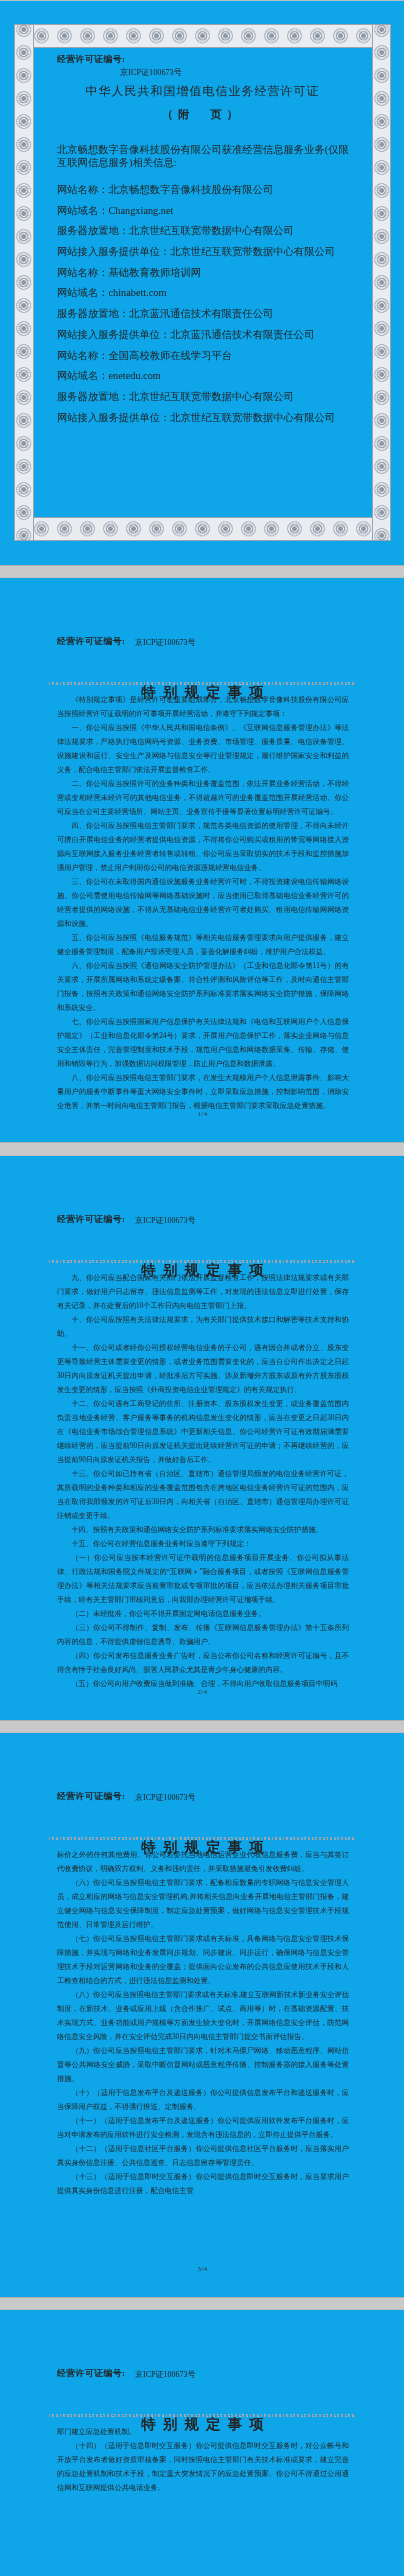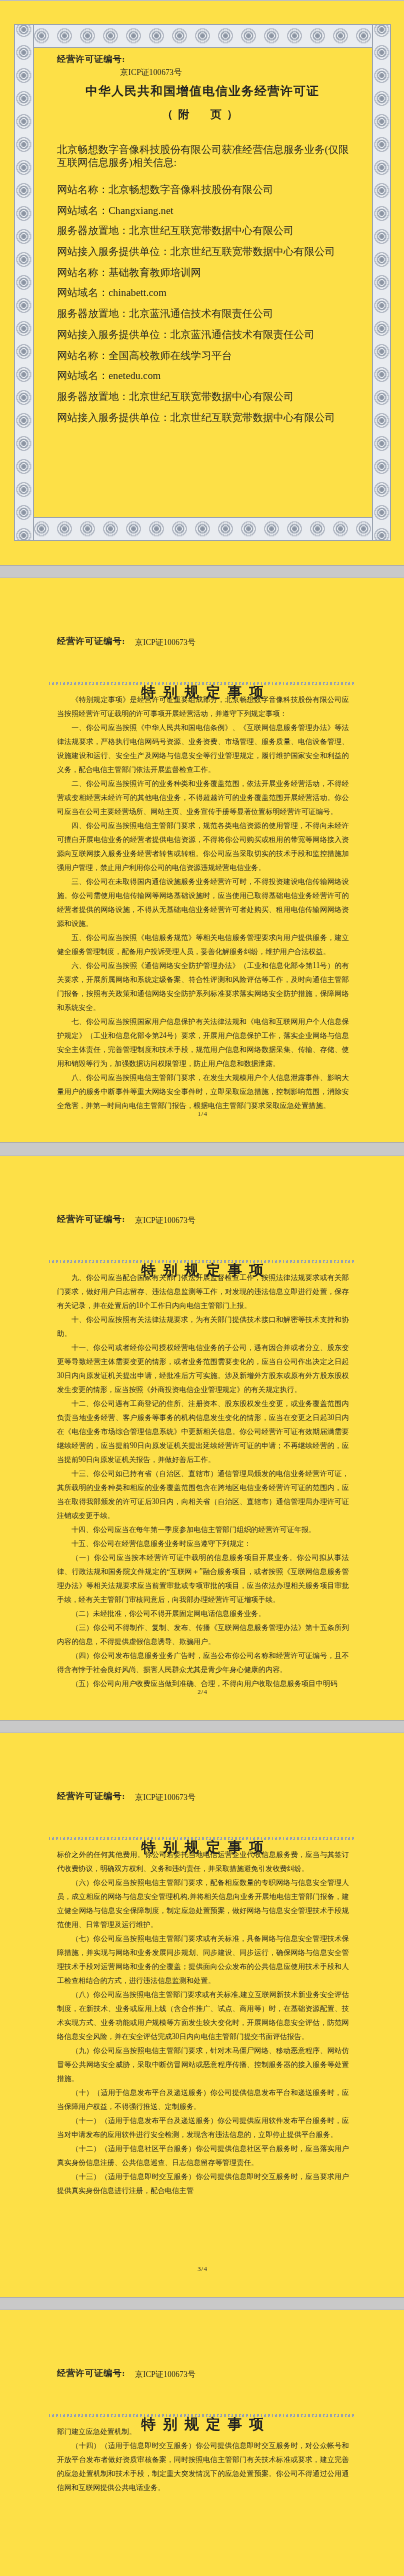--- a/index.html
+++ b/index.html
@@ -7,21 +7,21 @@
     width:405px;
     background:#c9c9c9;
     font-family:"Liberation Serif","DejaVu Serif",serif;
     color:#232323;
   }
   .stack{display:flex;flex-direction:column;gap:11.3px;width:405px;}
   .page{
     position:relative;
     box-sizing:border-box;
     height:566px;
-    background:#fde047;
+    background:#0ea5e9;
     border-top:0.5px solid #bfbfbf;
     border-bottom:0.5px solid #aeaeae;
     overflow:hidden;
   }
   .page:last-child{height:565px;}
 
   
   .orn{
     position:absolute;
     background-color:#e9ecf0;
@@ -33,21 +33,21 @@
     background-position:center;
     border:0.5px solid #9aa3b0;
   }
   .orn-top{left:14px;right:14px;top:23px;height:21.6px;}
   .orn-bottom{left:14px;right:14px;bottom:24px;height:21.6px;}
   .orn-left{left:14px;width:17.5px;top:23px;bottom:24px;}
   .orn-right{right:14px;width:17.5px;top:23px;bottom:24px;}
 
   .p1-header{position:absolute;top:53px;left:57px;font-size:8.8px;font-weight:bold;letter-spacing:0.5px;}
   .p1-number{position:absolute;top:66px;left:120px;font-size:8.2px;}
-  .p1-title{position:absolute;top:82px;left:0;right:0;text-align:center;font-size:12px;font-weight:bold;letter-spacing:1px;}
+  .p1-title{position:absolute;top:82px;left:0;right:0;text-align:center;font-size:12px;font-weight:normal;letter-spacing:1px;}
   .p1-subtitle{position:absolute;top:106px;left:0;right:0;text-align:center;font-size:11px;font-weight:bold;letter-spacing:5.2px;}
   .p1-body{position:absolute;top:142px;left:57px;width:292px;font-size:10.3px;}
   .p1-body .intro{margin:0 0 14px;line-height:13px;}
   .p1-body .line{margin:0 0 6.7px;line-height:14px;}
 
   
   .sp-header-label{position:absolute;top:58px;left:57px;font-size:8.8px;font-weight:bold;letter-spacing:0.5px;}
   .sp-header-number{position:absolute;top:59px;left:135px;font-size:8px;}
   .sp-title{position:absolute;top:77px;left:0;right:0;text-align:center;font-size:14.4px;font-weight:bold;letter-spacing:7.2px;text-indent:7.2px;margin-top:28px;}
   .sp-rule{
@@ -122,21 +122,21 @@
     <div class="sp-header-number">京ICP证100673号</div>
     <div class="sp-title">特别规定事项</div>
     <div class="sp-rule"></div>
     <div class="sp-body">
 
     <p>九、你公司应当配合国家有关部门依法开展监督检查工作，按照法律法规要求或有关部门要求，做好用户日志留存、违法信息监测等工作，对发现的违法信息立即进行处置，保存有关记录，并在处置后的10个工作日内向电信主管部门上报。</p>
         <p>十、你公司应按照有关法律法规要求，为有关部门提供技术接口和解密等技术支持和协助。</p>
         <p>十一、你公司或者经你公司授权经营电信业务的子公司，遇有因合并或者分立、股东变更等导致经营主体需要变更的情形，或者业务范围需要变化的，应当自公司作出决定之日起30日内向原发证机关提出申请，经批准后方可实施。涉及新增外方股东或原有外方股东股权发生变更的情形，应当按照《外商投资电信企业管理规定》的有关规定执行。</p>
         <p>十二、你公司遇有工商登记的住所、注册资本、股东股权发生变更，或业务覆盖范围内负责当地业务经营、客户服务等事务的机构信息发生变化的情形，应当在变更之日起30日内在《电信业务市场综合管理信息系统》中更新相关信息。你公司经营许可证有效期届满需要继续经营的，应当提前90日向原发证机关提出延续经营许可证的申请；不再继续经营的，应当提前90日向原发证机关报告，并做好善后工作。</p>
         <p>十三、你公司如已持有省（自治区、直辖市）通信管理局颁发的电信业务经营许可证，其所载明的业务种类和相应的业务覆盖范围包含在跨地区电信业务经营许可证的范围内，应当在取得我部颁发的许可证后30日内，向相关省（自治区、直辖市）通信管理局办理许可证注销或变更手续。</p>
-        <p>十四、你公司应当在每年第一季度参加电信主管部门组织的经营许可证年报。</p>
+        <p>十四、按照有关政策和通信网络安全防护系列标准要求落实网络安全防护措施。</p>
         <p>十五、你公司在经营信息服务业务时应当遵守下列规定：</p>
         <p>（一）你公司应当按本经营许可证中载明的信息服务项目开展业务。你公司拟从事法律、行政法规和国务院文件规定的“互联网＋”融合服务项目，或者按照《互联网信息服务管理办法》等相关法规要求应当前置审批或专项审批的项目，应当依法办理相关服务项目审批手续，经有关主管部门审核同意后，向我部办理经营许可证增项手续。</p>
         <p>（二）未经批准，你公司不得开展固定网电话信息服务业务。</p>
         <p>（三）你公司不得制作、复制、发布、传播《互联网信息服务管理办法》第十五条所列内容的信息，不得提供虚假信息诱导、欺骗用户。</p>
         <p>（四）你公司发布信息服务业务广告时，应当公布你公司名称和经营许可证编号，且不得含有悖于社会良好风尚、损害人民群众尤其是青少年身心健康的内容。</p>
         <p>（五）你公司向用户收费应当做到准确、合理，不得向用户收取信息服务项目中明码</p>
       </div>
     <div class="sp-footer">2/4</div>
   </div>
 

